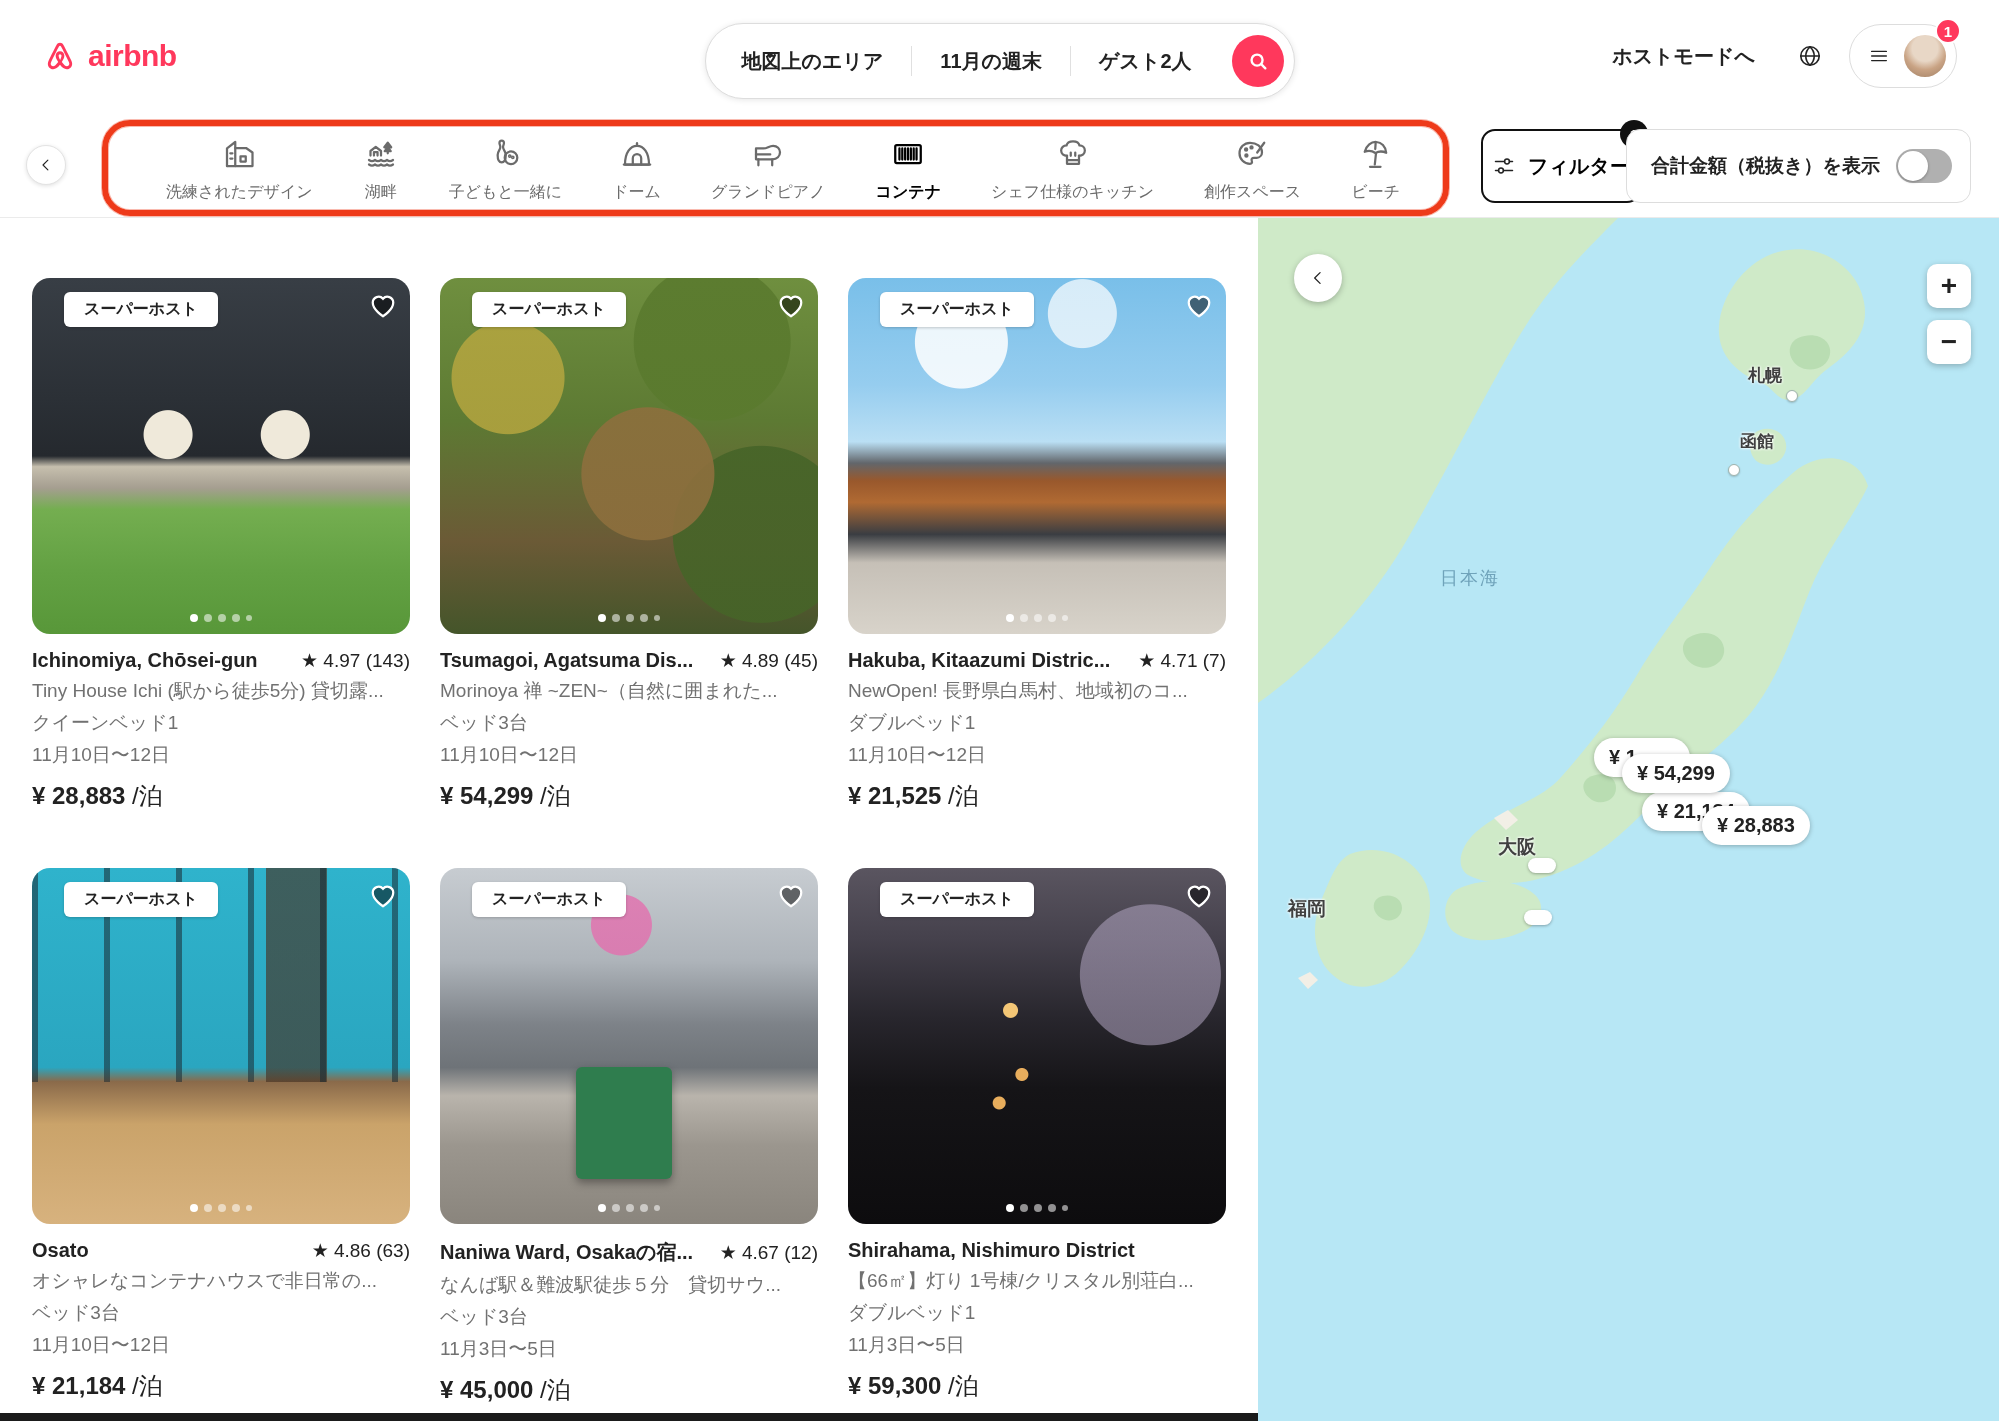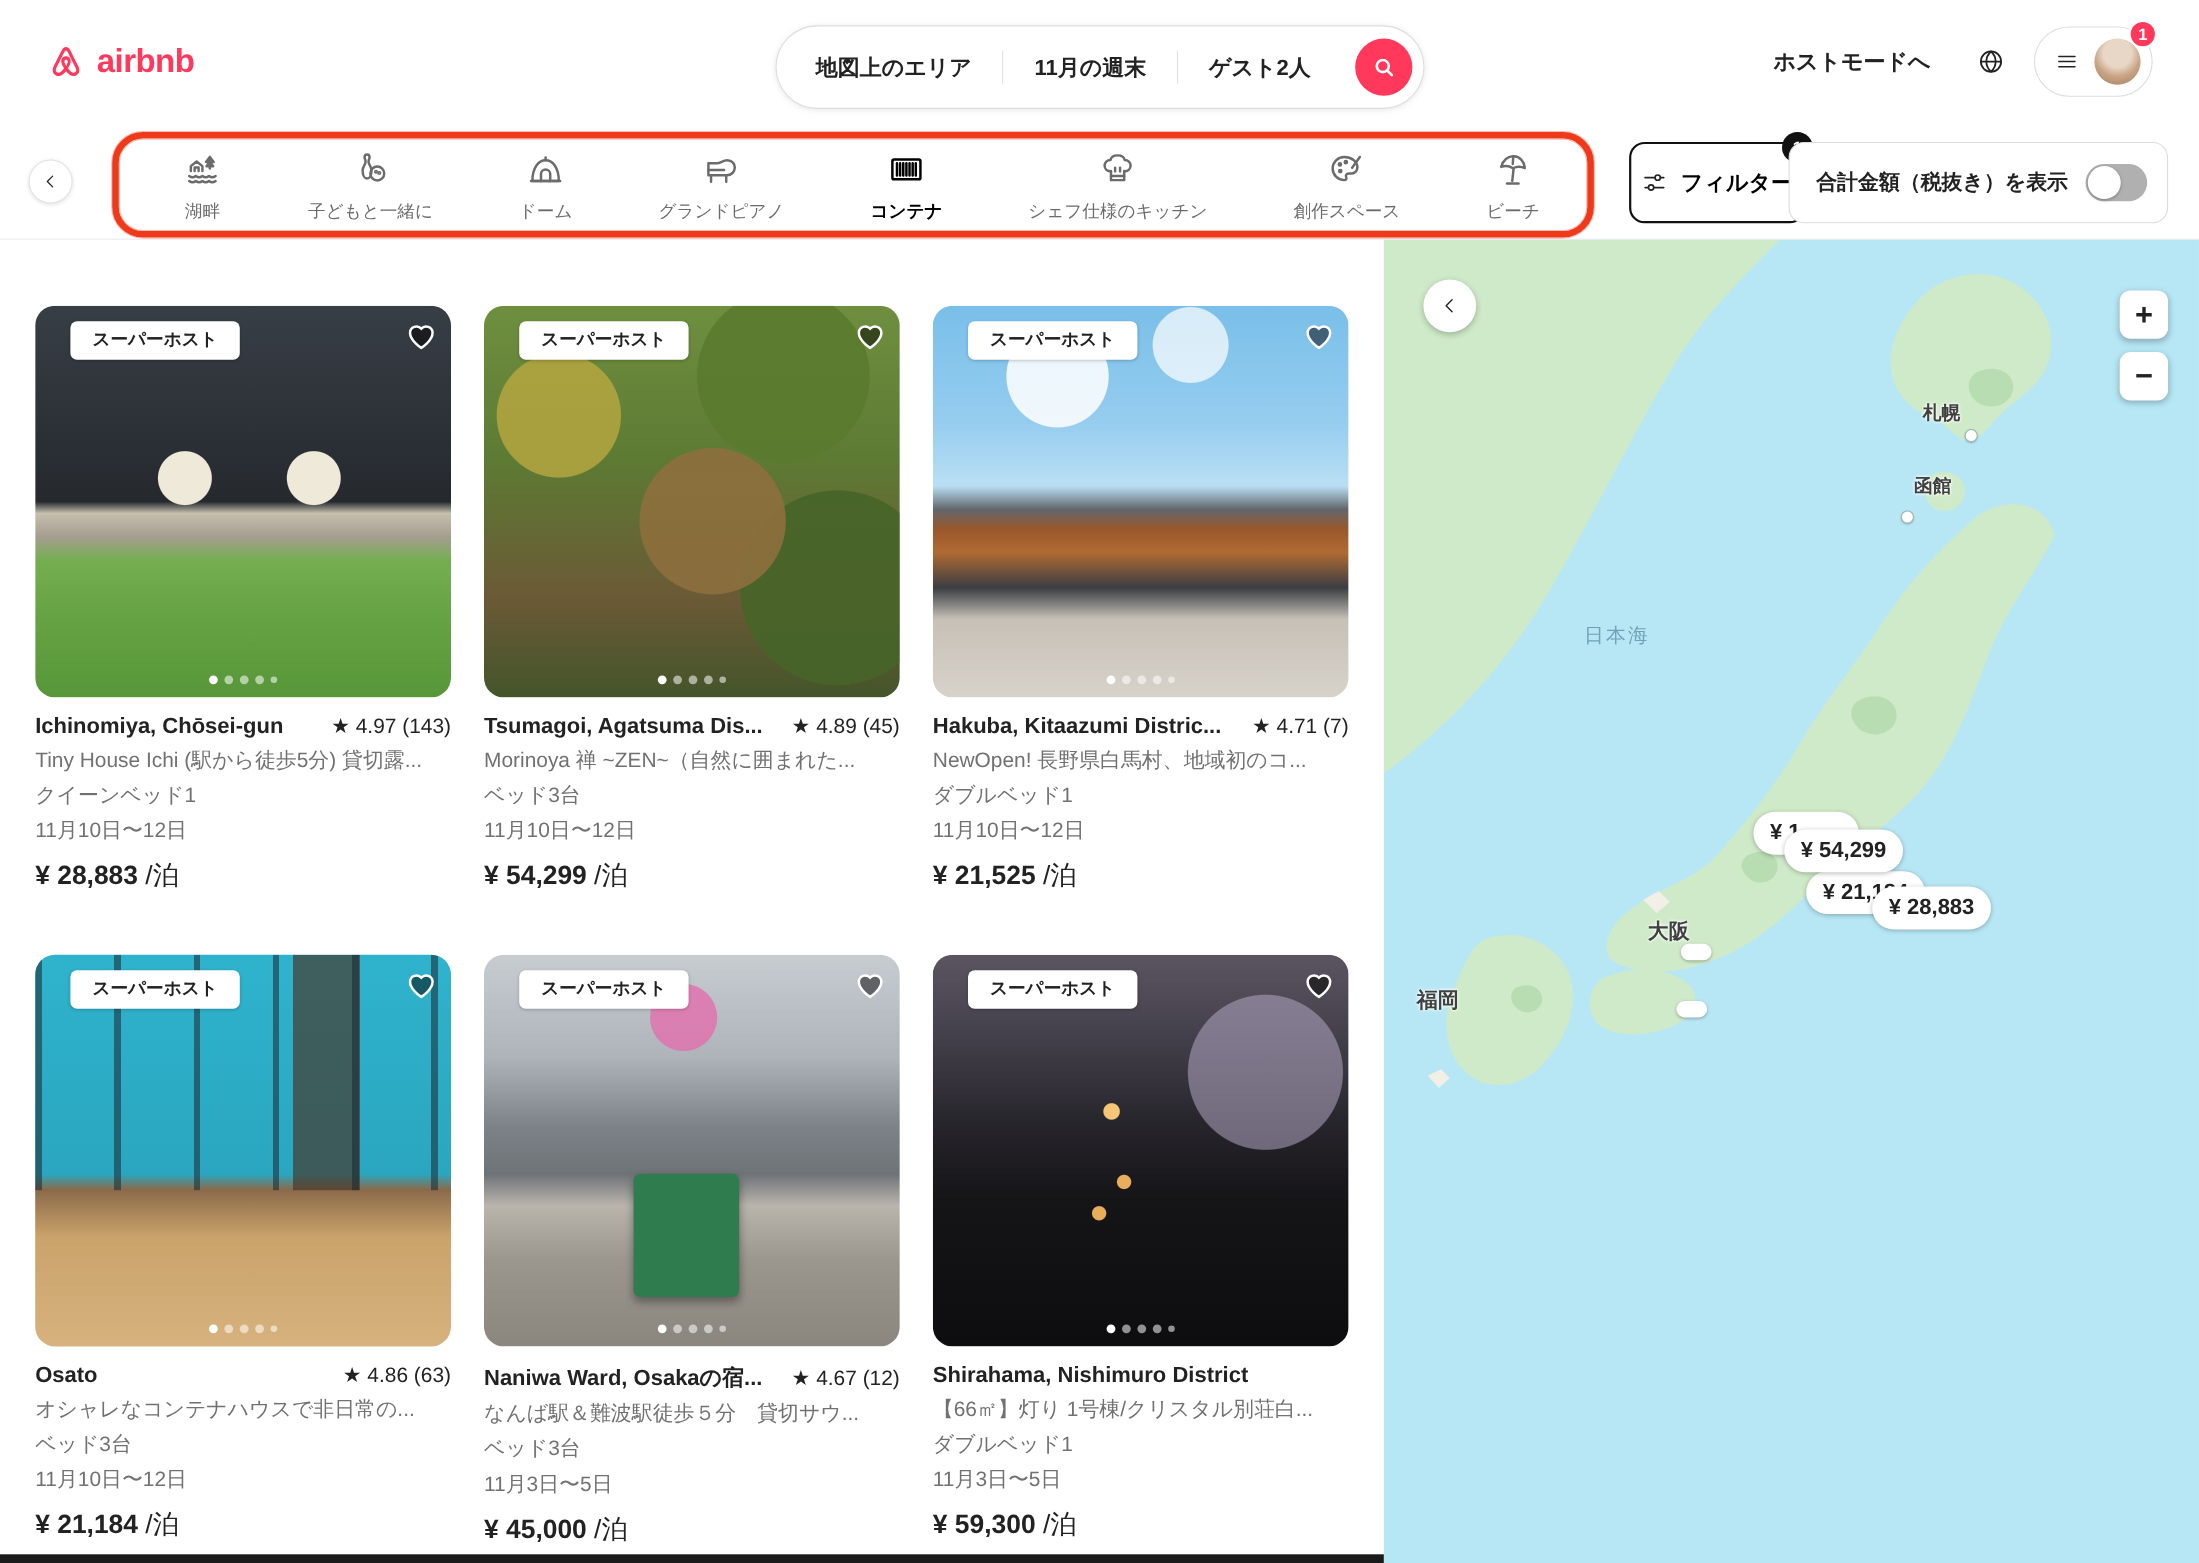--- a/index.html
+++ b/index.html
@@ -266,20 +266,26 @@
   </div>
 </header>
 
 <div class="catbar">
   <button class="cat-prev">
     <svg width="18" height="18" style="color:#222">
         <use href="#chevron-left-icon" width="18" height="18"></use>
       </svg>
   </button>
   <div class="cat-strip" id="cat-strip">
+  <div class="cat-item">
+    <svg>
+          <use href="#modern-design-icon"></use>
+        </svg>
+    <span class="cat-label">洗練されたデザイン</span>
+  </div>
 
   <div class="cat-item">
     <svg>
           <use href="#lakefront-icon"></use>
         </svg>
     <span class="cat-label">湖畔</span>
   </div>
 
   <div class="cat-item">
     <svg>

